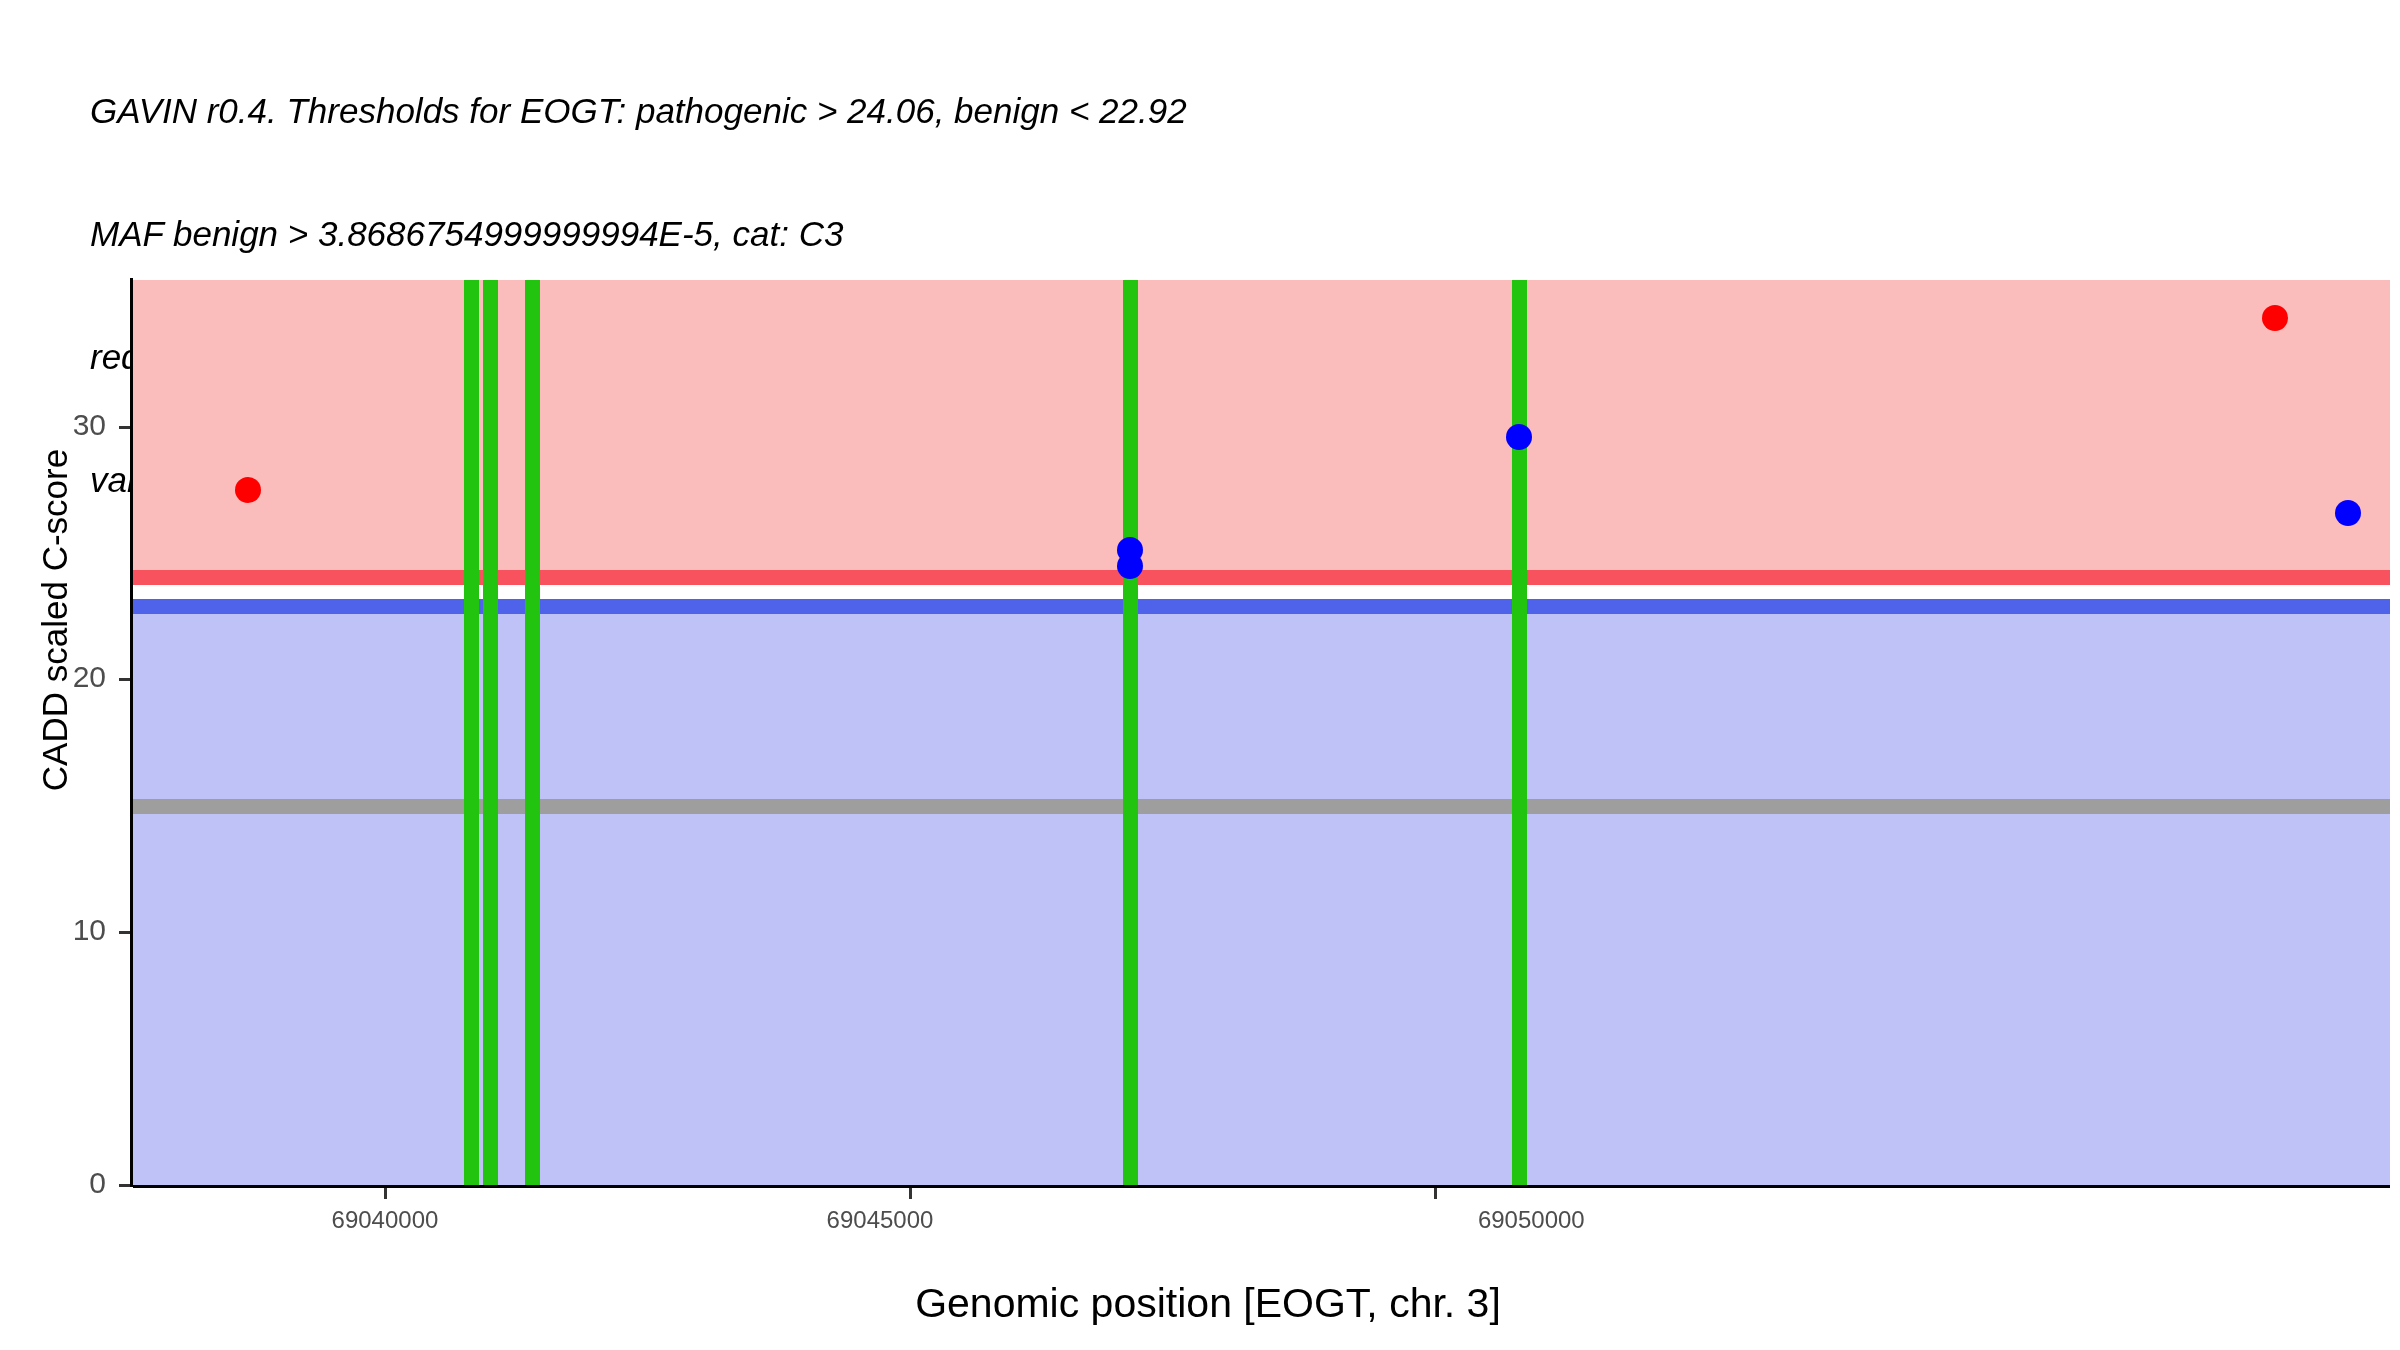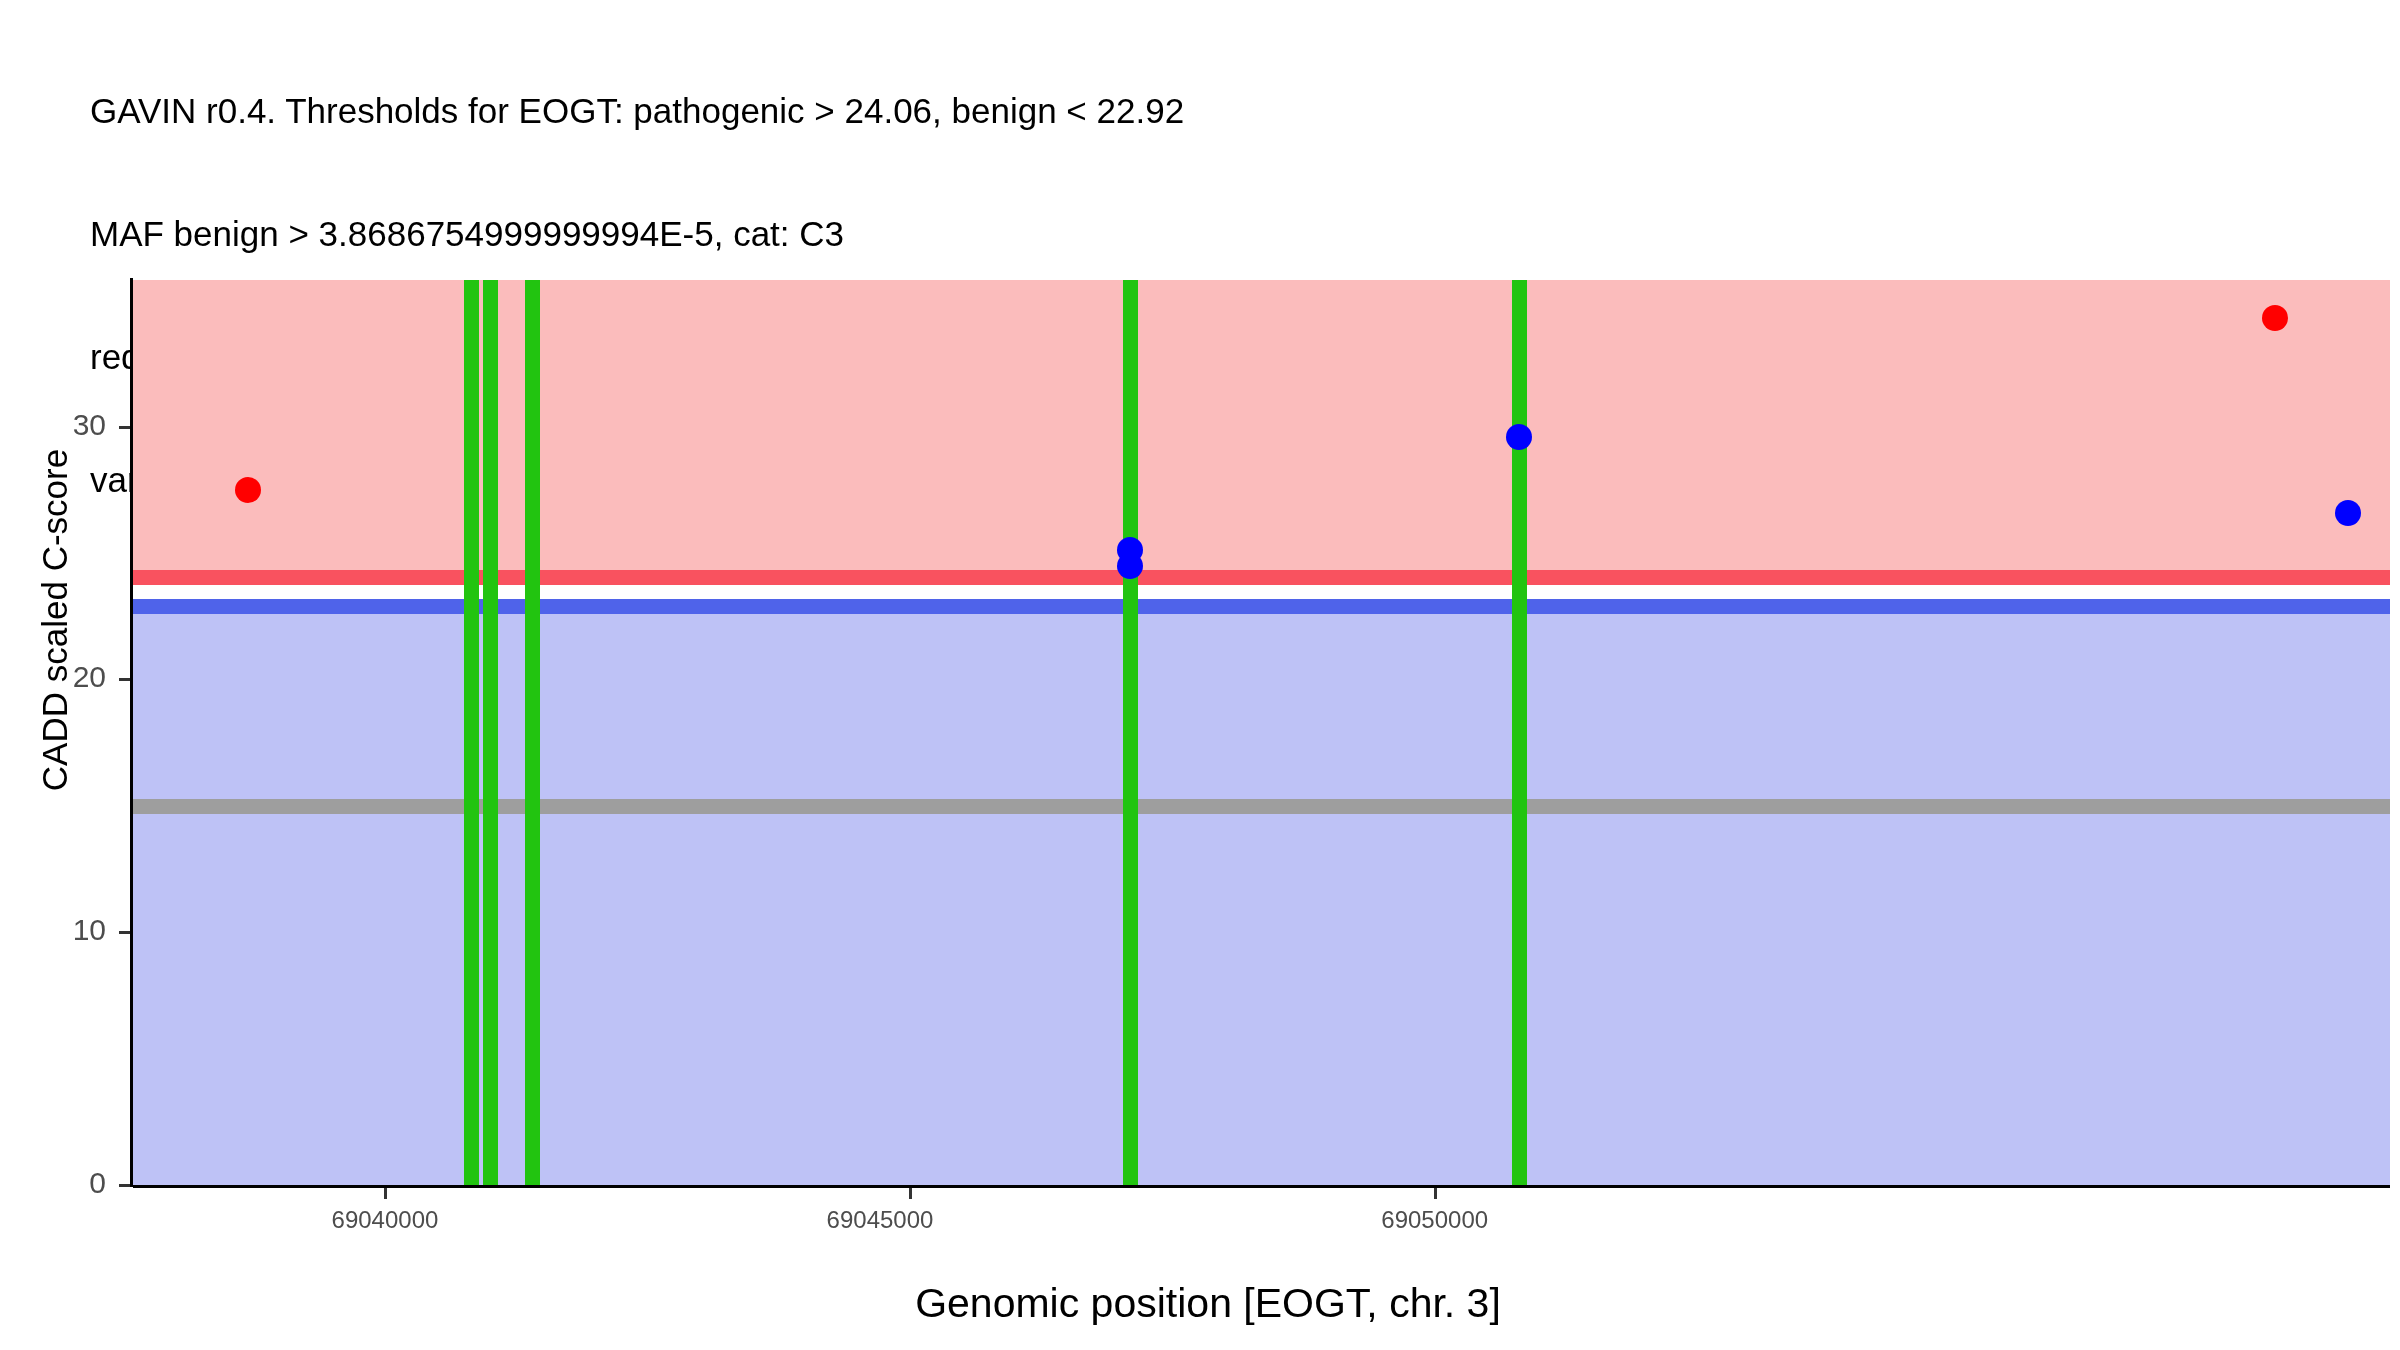--- a/index.html
+++ b/index.html
@@ -4,21 +4,21 @@
 <style>
   html,body{margin:0;padding:0;background:#ffffff;}
   body{width:2400px;height:1350px;font-family:"Liberation Sans",sans-serif;overflow:hidden;}
   #root{position:relative;width:2400px;height:1350px;background:#ffffff;}
 
   
   #title-block{
     position:absolute;left:90px;top:8px;width:2260px;
     font-size:35px;line-height:41px;color:#000000;white-space:pre;
   }
-  #title-block .tline{display:block;}
+  #title-block .tline{display:block;font-style:italic;}
 
   
   #panel{
     position:absolute;left:133px;top:280px;width:2257px;height:905px;
     background:#ffffff;overflow:hidden;
   }
   .band{position:absolute;left:0;width:100%;}
   .hline{position:absolute;left:0;width:100%;}
   .vline{position:absolute;top:0;height:100%;}
   .pt{position:absolute;border-radius:50%;}
@@ -83,19 +83,19 @@
       <div class="ytick-label" style="left: -94px; top: 913.207px; padding-right: 12px;">10</div>
       <div class="ytick-mark" style="left: 119px; top: 678.413px;"></div>
       <div class="ytick-label" style="left: -94px; top: 660.413px; padding-right: 12px;">20</div>
       <div class="ytick-mark" style="left: 119px; top: 425.62px;"></div>
       <div class="ytick-label" style="left: -94px; top: 407.62px; padding-right: 12px;">30</div>
       <div class="xtick-mark" style="left: 383.944px; top: 1188px;"></div>
       <div class="xtick-label" style="left: 234.944px; top: 1206px;">69040000</div>
       <div class="xtick-mark" style="left: 908.828px; top: 1188px;"></div>
       <div class="xtick-label" style="left: 730px; top: 1206px;">69045000</div>
       <div class="xtick-mark" style="left: 1433.71px; top: 1188px;"></div>
-      <div class="xtick-label" style="left: 1284.71px; top: 1206px;">69050000</div>
+      <div class="xtick-label" style="left: 1284.71px; top: 1206px; text-align: right;">69050000</div>
     </div>
 
   <div id="ylab">CADD scaled C-score</div>
   <div id="xlab">Genomic position [EOGT, chr. 3]</div>
 
 </div>
 
 </body></html>

